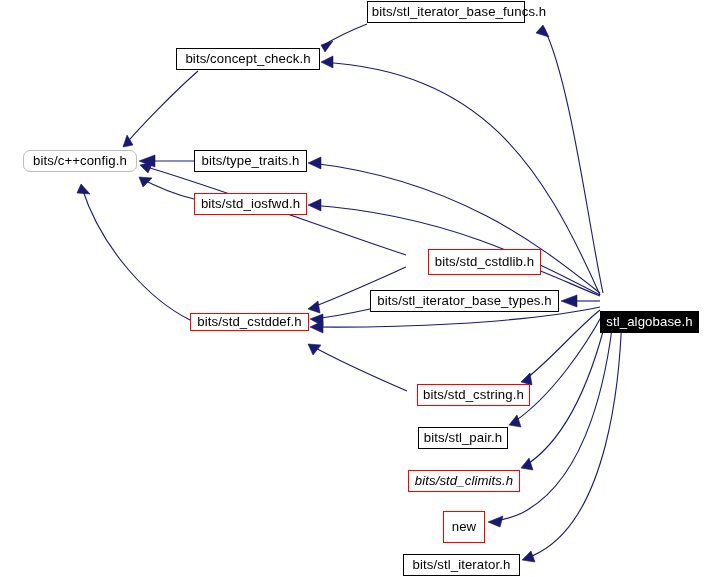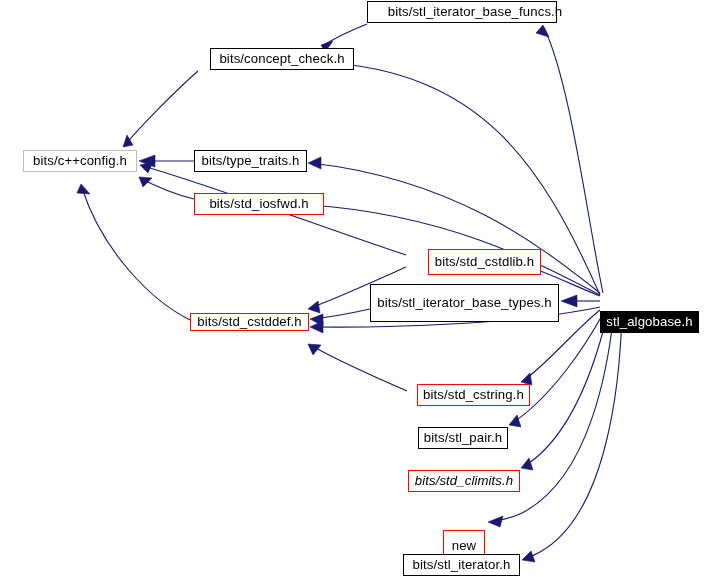--- a/index.html
+++ b/index.html
@@ -139,65 +139,65 @@
       <path class="edge-path" d="M614,312 C608,368 590,478 522,513"></path>
       <polygon class="edge-head" points="488,522 503,516 500,527"></polygon>
       <path class="edge-path" d="M522,513 C512,518 502,520 490,522"></path>
     </g>
     <g>
       <path class="edge-path" d="M622,313 C620,381 608,514 540,552 C535,555 530,557 524,559"></path>
       <polygon class="edge-head" points="522,560 531,551 535,562"></polygon>
     </g>
   </svg>
 
-  <div class="gnode" style="left:367px; top:1px; width:190px; height:22px;padding-left:26px;">
+  <div class="gnode" style="left:367px; top:1px; width:158px; height:22px;padding-left:26px;">
     <span>bits/stl_iterator_base_funcs.h</span>
   </div>
 
-  <div class="gnode" style="left:176px; top:48px; width:144px; height:22px;margin-left:34px;">
+  <div class="gnode" style="left:176px; top:48px; width:144px; height:22px;">
     <span>bits/concept_check.h</span>
   </div>
 
-  <div class="gnode gray" style="left:23px; top:150px; width:114px; height:22px;">
+  <div class="gnode gray" style="left:23px; top:150px; width:114px; height:22px;border-radius:7px;">
     <span>bits/c++config.h</span>
   </div>
 
   <div class="gnode" style="left:194px; top:150px; width:113px; height:22px;">
     <span>bits/type_traits.h</span>
   </div>
 
-  <div class="gnode red" style="left:194px; top:193px; width:130px; height:22px;">
+  <div class="gnode red" style="left:194px; top:193px; width:113px; height:22px;">
     <span>bits/std_iosfwd.h</span>
   </div>
 
   <div class="gnode red" style="left:428px; top:249px; width:113px; height:26px;">
     <span>bits/std_cstdlib.h</span>
   </div>
 
-  <div class="gnode" style="left:370px; top:284px; width:189px; height:38px;">
+  <div class="gnode" style="left:370px; top:290px; width:189px; height:22px;">
     <span>bits/stl_iterator_base_types.h</span>
   </div>
 
   <div class="gnode red" style="left:190px; top:313px; width:119px; height:18px;">
     <span>bits/std_cstddef.h</span>
   </div>
 
   <div class="gnode red" style="left:417px; top:384px; width:113px; height:22px;">
     <span>bits/std_cstring.h</span>
   </div>
 
   <div class="gnode" style="left:418px; top:427px; width:90px; height:22px;">
     <span>bits/stl_pair.h</span>
   </div>
 
   <div class="gnode red" style="left:408px; top:470px; width:112px; height:22px;font-style:italic;">
     <span>bits/std_climits.h</span>
   </div>
 
-  <div class="gnode red" style="left:443px; top:511px; width:42px; height:32px;margin-top:19px;">
+  <div class="gnode red" style="left:443px; top:511px; width:42px; height:32px;">
     <span>new</span>
   </div>
 
   <div class="gnode" style="left:403px; top:554px; width:117px; height:22px;">
     <span>bits/stl_iterator.h</span>
   </div>
 
   <div class="gnode focus" style="left:600px; top:290px; width:99px; height:22px;margin-top:21px;">
     <span>stl_algobase.h</span>
   </div>

